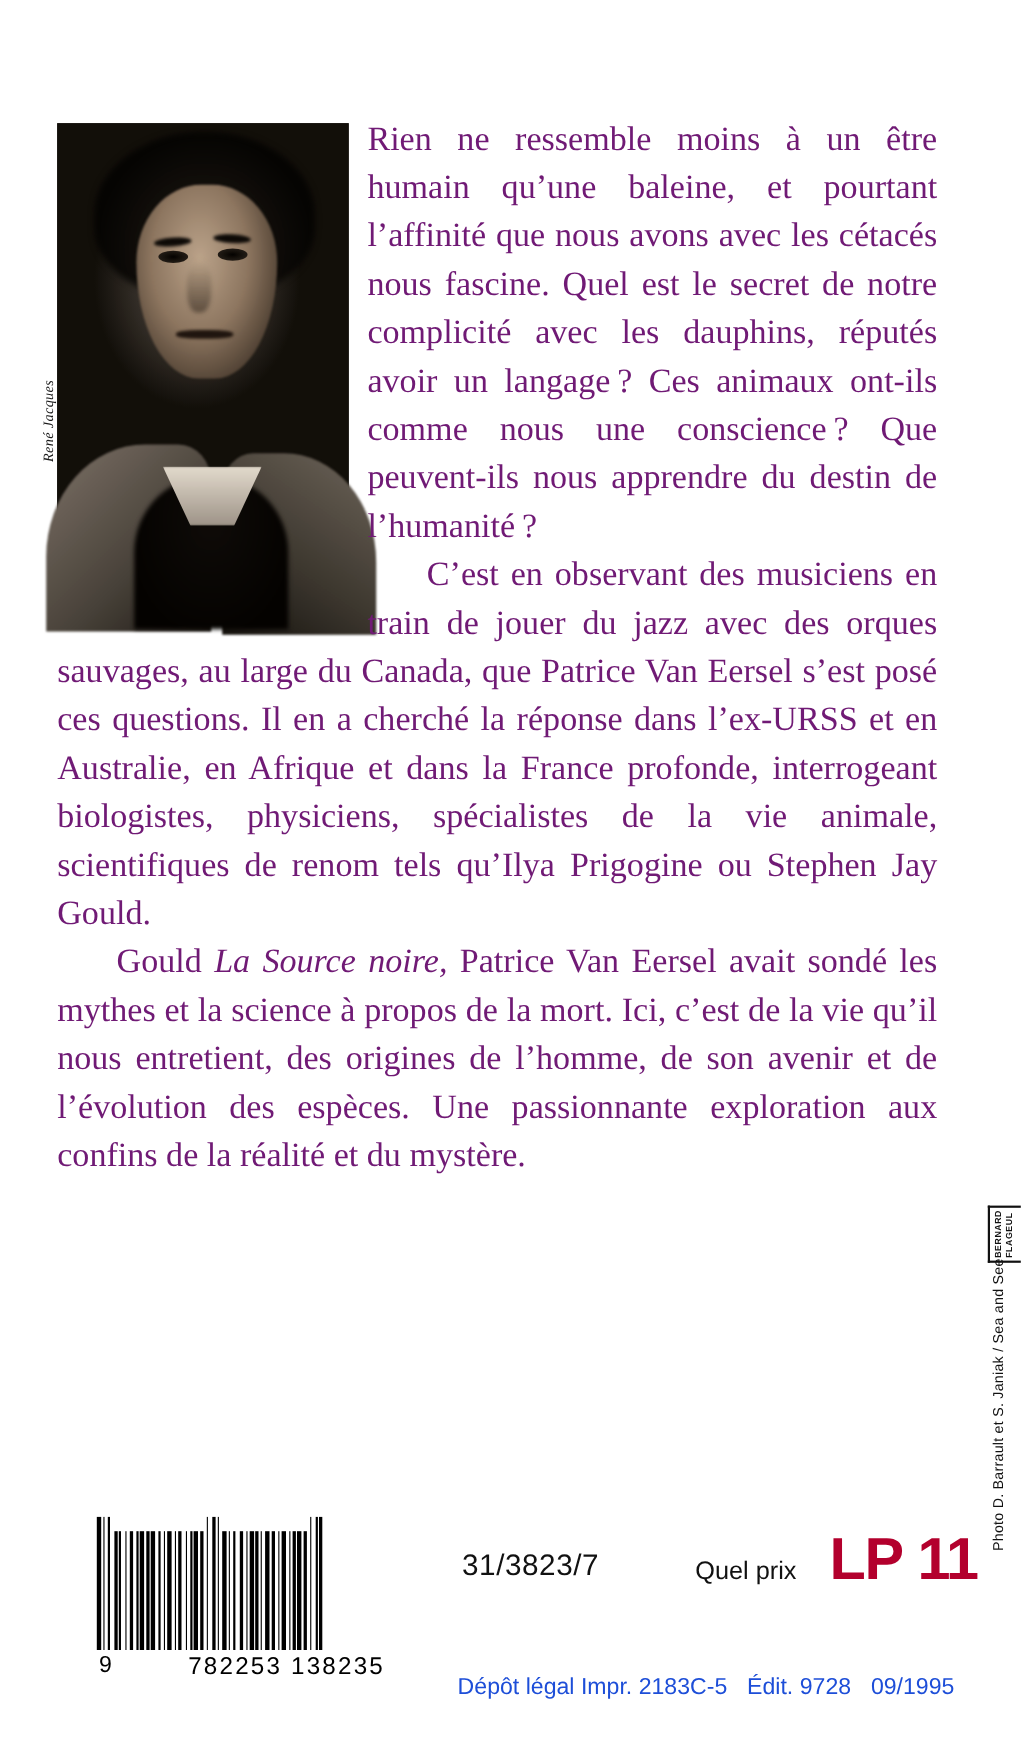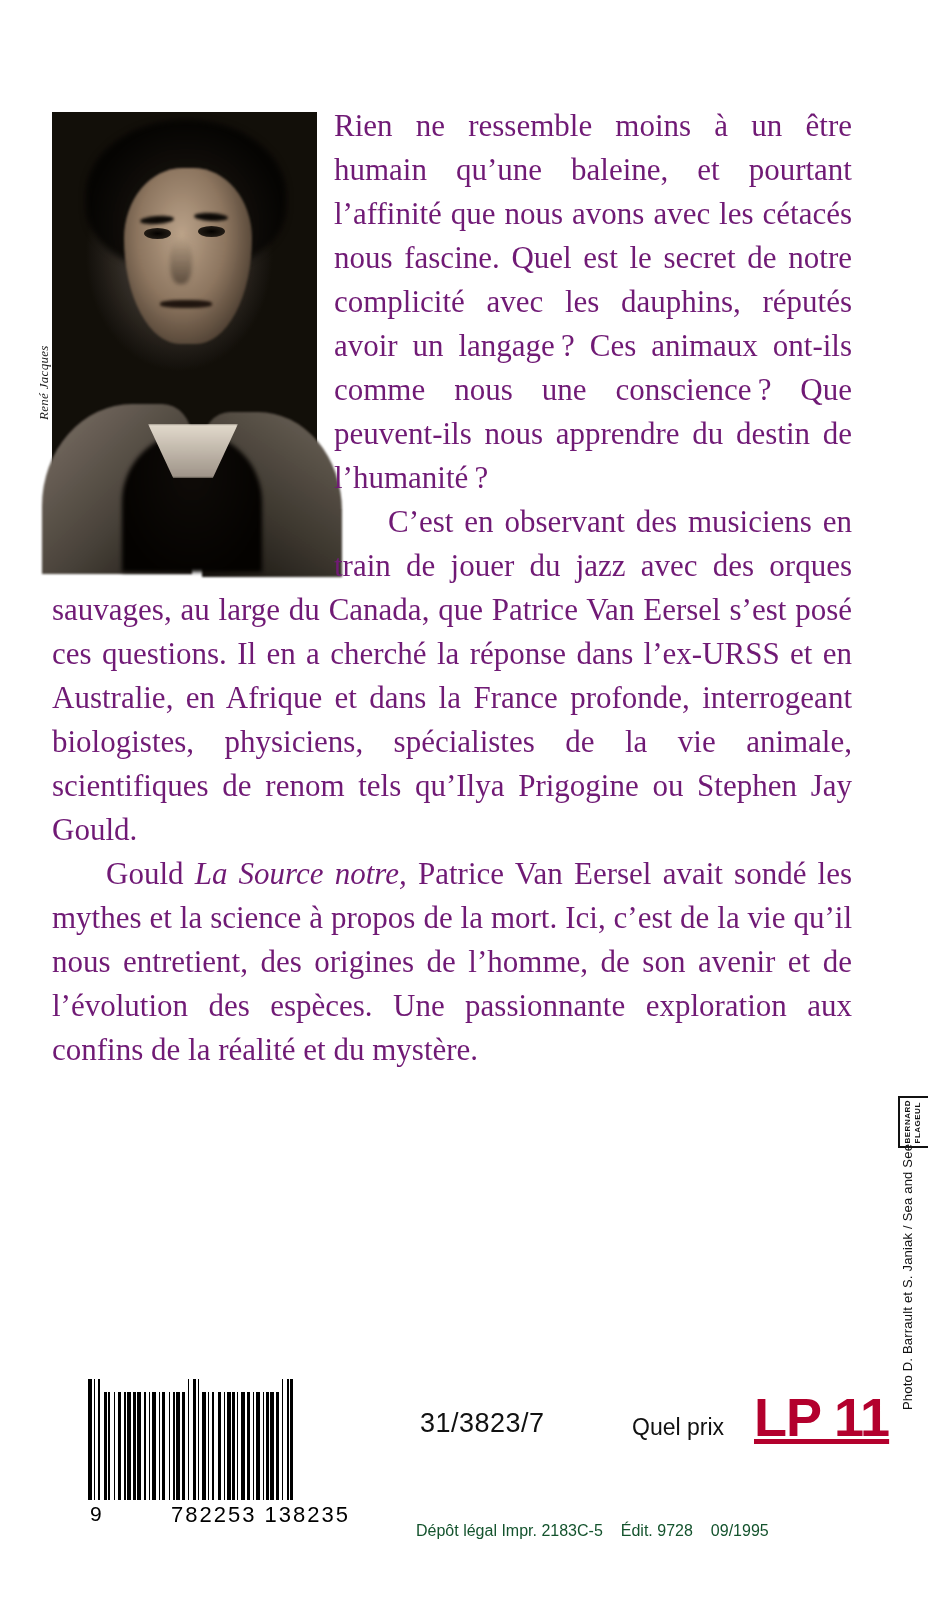--- a/index.html
+++ b/index.html
@@ -256,29 +256,28 @@
   }
   .price-code-value {
     position: absolute;
     left: 754px;
     top: 1386px;
     font-family: "Liberation Sans", sans-serif;
     font-weight: bold;
     font-size: 54px;
     color: #b3002d;
     letter-spacing: -1px;
-    text-decoration: underline;
   }
   .legal-line {
     position: absolute;
     left: 416px;
     top: 1522px;
     font-family: "Liberation Sans", sans-serif;
-    font-size: 16px;
-    color: #14532d;
+    font-size: 21px;
+    color: #1d4ed8;
     white-space: nowrap;
   }
   .legal-line .gap { display: inline-block; width: 18px; }
 </style>
 </head>
 <body>
 
 <div class="photo-block">
   <div class="photo">
     <div class="hair"></div>
@@ -294,21 +293,21 @@
     <div class="nose"></div>
     <div class="mouth"></div>
   </div>
   <div class="photo-credit">René Jacques</div>
 </div>
 
 <div class="blurb">
   <div class="float-spacer"></div>
   <p class="para-1">Rien ne ressemble moins à un être humain qu’une baleine, et pourtant l’affinité que nous avons avec les cétacés nous fascine. Quel est le secret de notre complicité avec les dauphins, réputés avoir un langage ? Ces animaux ont-ils comme nous une conscience ? Que peuvent-ils nous apprendre du destin de l’humanité ?</p>
   <p class="para-2">C’est en observant des musiciens en train de jouer du jazz avec des orques sauvages, au large du Canada, que Patrice Van Eersel s’est posé ces questions. Il en a cherché la réponse dans l’ex-URSS et en Australie, en Afrique et dans la France profonde, interrogeant biologistes, physiciens, spécialistes de la vie animale, scientifiques de renom tels qu’Ilya Prigogine ou Stephen Jay Gould.</p>
-  <p class="para-3"><span>Gould </span><span class="it">La Source notre,</span><span> Patrice Van Eersel avait sondé les mythes et la science à propos de la mort. Ici, c’est de la vie qu’il nous entretient, des origines de l’homme, de son avenir et de l’évolution des espèces. Une passionnante exploration aux confins de la réalité et du mystère.</span></p>
+  <p class="para-3"><span>Gould </span><span class="it">La Source noire,</span><span> Patrice Van Eersel avait sondé les mythes et la science à propos de la mort. Ici, c’est de la vie qu’il nous entretient, des origines de l’homme, de son avenir et de l’évolution des espèces. Une passionnante exploration aux confins de la réalité et du mystère.</span></p>
 </div>
 
 <div class="side-credit">Photo D. Barrault et S. Janiak / Sea and See</div>
 <div class="publisher-mark">
   <span>BERNARD
 FLAGEUL</span>
 </div>
 
 <div class="barcode-wrap">
   <div class="barcode" id="barcode">

